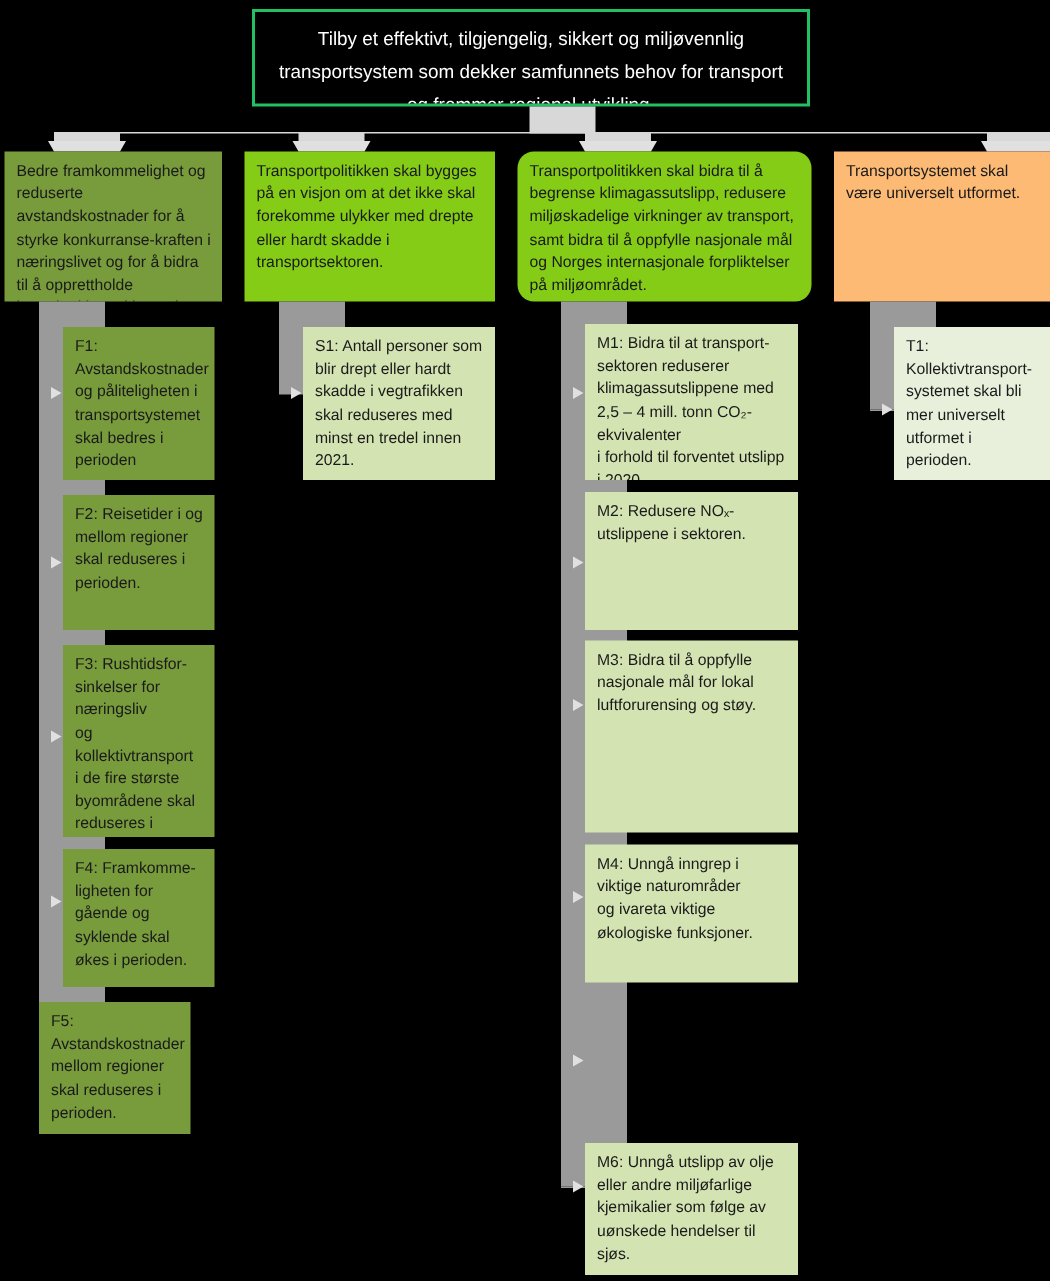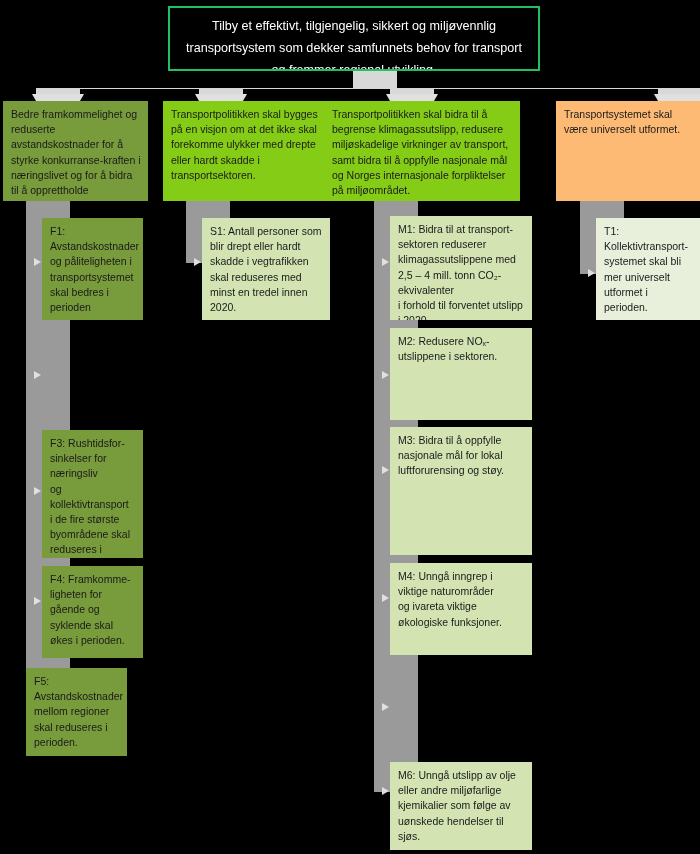--- a/index.html
+++ b/index.html
@@ -84,20 +84,21 @@
   <div class="box lvl1-dark" style="left:3px; top:101px; width:145px; height:100px;">Bedre framkommelighet og reduserte avstandskostnader for å styrke konkurranse-kraften i næringslivet og for å bidra til å opprettholde hovedtrekkene i bosettings-mønsteret.</div>
 
   <div class="conn v dim" style="left:26px; top:201px; height:520px;"></div>
 
   <div class="conn h dim" style="left:26px; top:262px; width:14px;"></div>
   <div class="arrow-right" style="left:34px; top:258px;"></div>
   <div class="box sub-dark" style="left:42px; top:218px; width:101px; height:102px;">F1: Avstandskostnader og påliteligheten i transportsystemet skal bedres i perioden</div>
 
   <div class="conn h dim" style="left:26px; top:375px; width:14px;"></div>
   <div class="arrow-right" style="left:34px; top:371px;"></div>
+  <div class="box sub-dark" style="left:42px; top:330px; width:101px; height:90px;">F2: Reisetider i og mellom regioner skal reduseres i perioden.</div>
 
   <div class="conn h dim" style="left:26px; top:491px; width:14px;"></div>
   <div class="arrow-right" style="left:34px; top:487px;"></div>
   <div class="box sub-dark" style="left:42px; top:430px; width:101px; height:128px;">F3: Rushtidsfor-sinkelser for næringsliv
 og kollektivtransport
 i de fire største
 byområdene skal
 reduseres i perioden.</div>
 
   <div class="conn h dim" style="left:26px; top:601px; width:14px;"></div>
@@ -107,23 +108,23 @@
   <div class="conn h dim" style="left:26px; top:711px; width:14px;"></div>
   <div class="arrow-right" style="left:34px; top:707px;"></div>
   <div class="box sub-dark" style="left:26px; top:668px; width:101px; height:88px;">F5:
 Avstandskostnader mellom regioner skal reduseres i perioden.</div>
 
   <div class="box lvl1-mid" style="left:163px; top:101px; width:167px; height:100px;">Transportpolitikken skal bygges på en visjon om at det ikke skal forekomme ulykker med drepte eller hardt skadde i transportsektoren.</div>
 
   <div class="conn v dim" style="left:186px; top:201px; height:61px;"></div>
   <div class="conn h dim" style="left:186px; top:262px; width:14px;"></div>
   <div class="arrow-right" style="left:194px; top:258px;"></div>
-  <div class="box sub-mid" style="left:202px; top:218px; width:128px; height:102px;">S1: Antall personer som blir drept eller hardt skadde i vegtrafikken skal reduseres med minst en tredel innen 2020.</div>
+  <div class="box sub-mid" style="left:202px; top:218px; width:128px; height:102px;">S1: Antall personer som blir drept eller hardt skadde i vegtrafikken skal reduseres med minst en tredel innen 2021.</div>
 
-  <div class="box lvl1-mid" style="left:324px; top:101px; width:196px; height:100px;">Transportpolitikken skal bidra til å begrense klimagassutslipp, redusere miljøskadelige virkninger av transport, samt bidra til å oppfylle nasjonale mål og Norges internasjonale forpliktelser på miljøområdet.</div>
+  <div class="box lvl1-mid" style="left:345px; top:101px; width:196px; height:100px;border-radius:11px;">Transportpolitikken skal bidra til å begrense klimagassutslipp, redusere miljøskadelige virkninger av transport, samt bidra til å oppfylle nasjonale mål og Norges internasjonale forpliktelser på miljøområdet.</div>
 
   <div class="conn v dim" style="left:374px; top:201px; height:590px;"></div>
 
   <div class="conn h dim" style="left:374px; top:262px; width:14px;"></div>
   <div class="arrow-right" style="left:382px; top:258px;"></div>
   <div class="box sub-mid" style="left:390px; top:216px; width:142px; height:104px;">M1: Bidra til at transport-sektoren reduserer klimagassutslippene med 2,5 – 4 mill. tonn CO₂-ekvivalenter
 i forhold til forventet utslipp i 2020.</div>
 
   <div class="conn h dim" style="left:374px; top:375px; width:14px;"></div>
   <div class="arrow-right" style="left:382px; top:371px;"></div>

